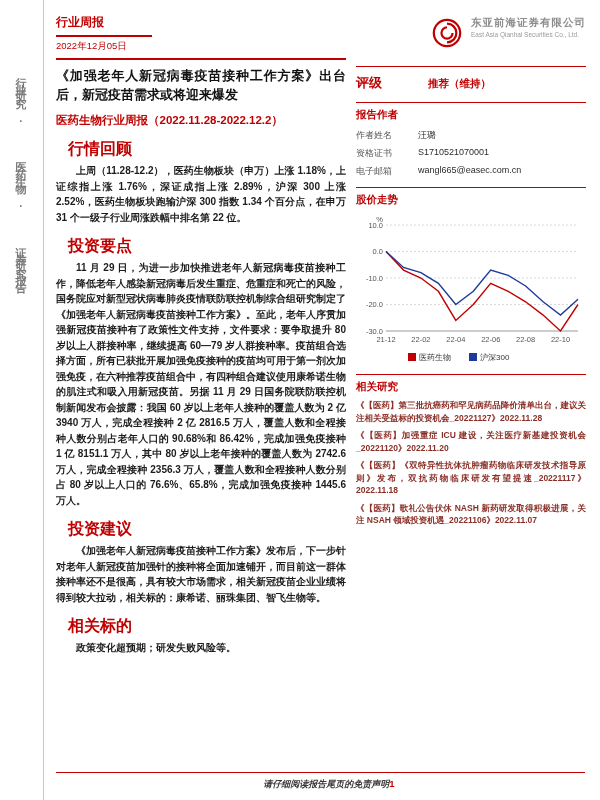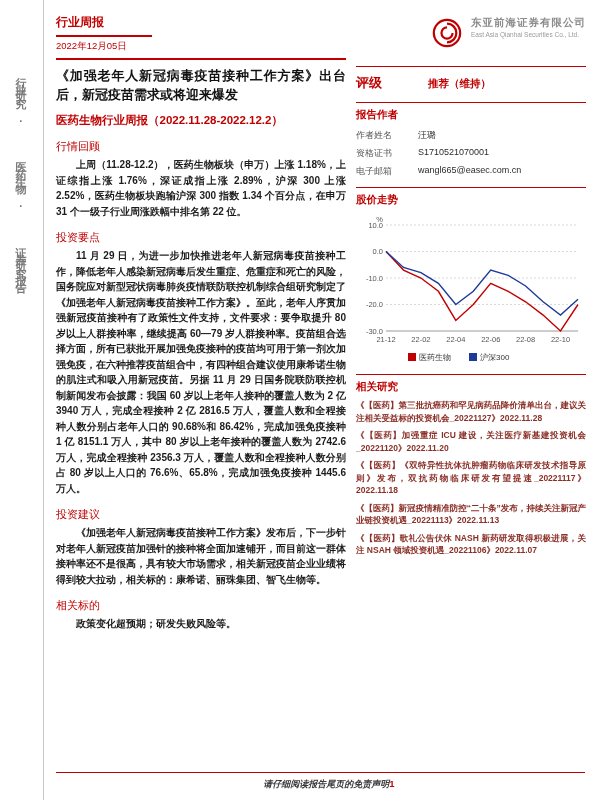--- a/index.html
+++ b/index.html
@@ -19,21 +19,21 @@
   .hr-long{height:1.5px;background:#c00000;width:290px;margin-top:5px;}
   .brand{position:absolute;right:0;top:2px;display:flex;align-items:flex-start;gap:7px;}
   .brand-text{display:flex;flex-direction:column;line-height:1.25;}
   .brand-cn{font-size:10.5px;font-weight:bold;color:#8c8c8c;letter-spacing:1px;}
   .brand-en{font-size:6.5px;color:#9a9a9a;margin-top:2px;}
 
   
   .main{position:absolute;left:56px;top:66px;width:290px;}
   .title{font-size:13px;font-weight:bold;color:#121212;line-height:19px;text-align:justify;}
   .subtitle{margin-top:9px;color:#c00000;font-weight:bold;font-size:11.5px;}
-  .sec-heading{color:#c00000;font-weight:normal;font-size:11px;margin:11px 0 3px;}
+  .sec-heading{color:#c00000;font-weight:bold;font-size:16px;margin:11px 12px 3px;}
   .sec-body{font-size:10px;line-height:15.5px;text-align:justify;text-indent:2em;color:#1c1c1c;font-weight:bold;}
 
   
   .sidebar{position:absolute;left:356px;top:66px;width:230px;}
   .sb-section{border-top:1.5px solid #c00000;padding:5px 0 7px;}
   .rating-row{display:flex;align-items:baseline;padding:2px 0 3px;}
   .rating-label{color:#c00000;font-weight:bold;font-size:13px;}
   .rating-value{color:#c00000;font-weight:bold;font-size:10.5px;margin-left:46px;}
   .sb-heading{color:#c00000;font-weight:bold;font-size:10.5px;margin-bottom:4px;}
   .author-row{display:flex;font-size:9px;padding:2.5px 0;color:#333;}
@@ -169,21 +169,20 @@
           </svg>
       </div>
     </div>
 
     <div class="sb-section">
       <div class="sb-heading">相关研究</div>
       <div id="related-list">
           <div class="related-item">《【医药】第三批抗癌药和罕见病药品降价清单出台，建议关注相关受益标的投资机会_20221127》2022.11.28</div>
           <div class="related-item">《【医药】加强重症 ICU 建设，关注医疗新基建投资机会_20221120》2022.11.20</div>
           <div class="related-item">《【医药】《双特异性抗体抗肿瘤药物临床研发技术指导原则》发布，双抗药物临床研发有望提速_20221117》2022.11.18</div>
-          <div class="related-item">《【医药】新冠疫情精准防控“二十条”发布，持续关注新冠产业链投资机遇_20221113》2022.11.13</div>
           <div class="related-item">《【医药】歌礼公告伏休 NASH 新药研发取得积极进展，关注 NSAH 领域投资机遇_20221106》2022.11.07</div>
         </div>
     </div>
 
   </div>
 
   <div class="footer-rule"></div>
   <div class="footer">
     <span class="disclaimer">请仔细阅读报告尾页的免责声明</span>
     <span class="page-num">1</span>

